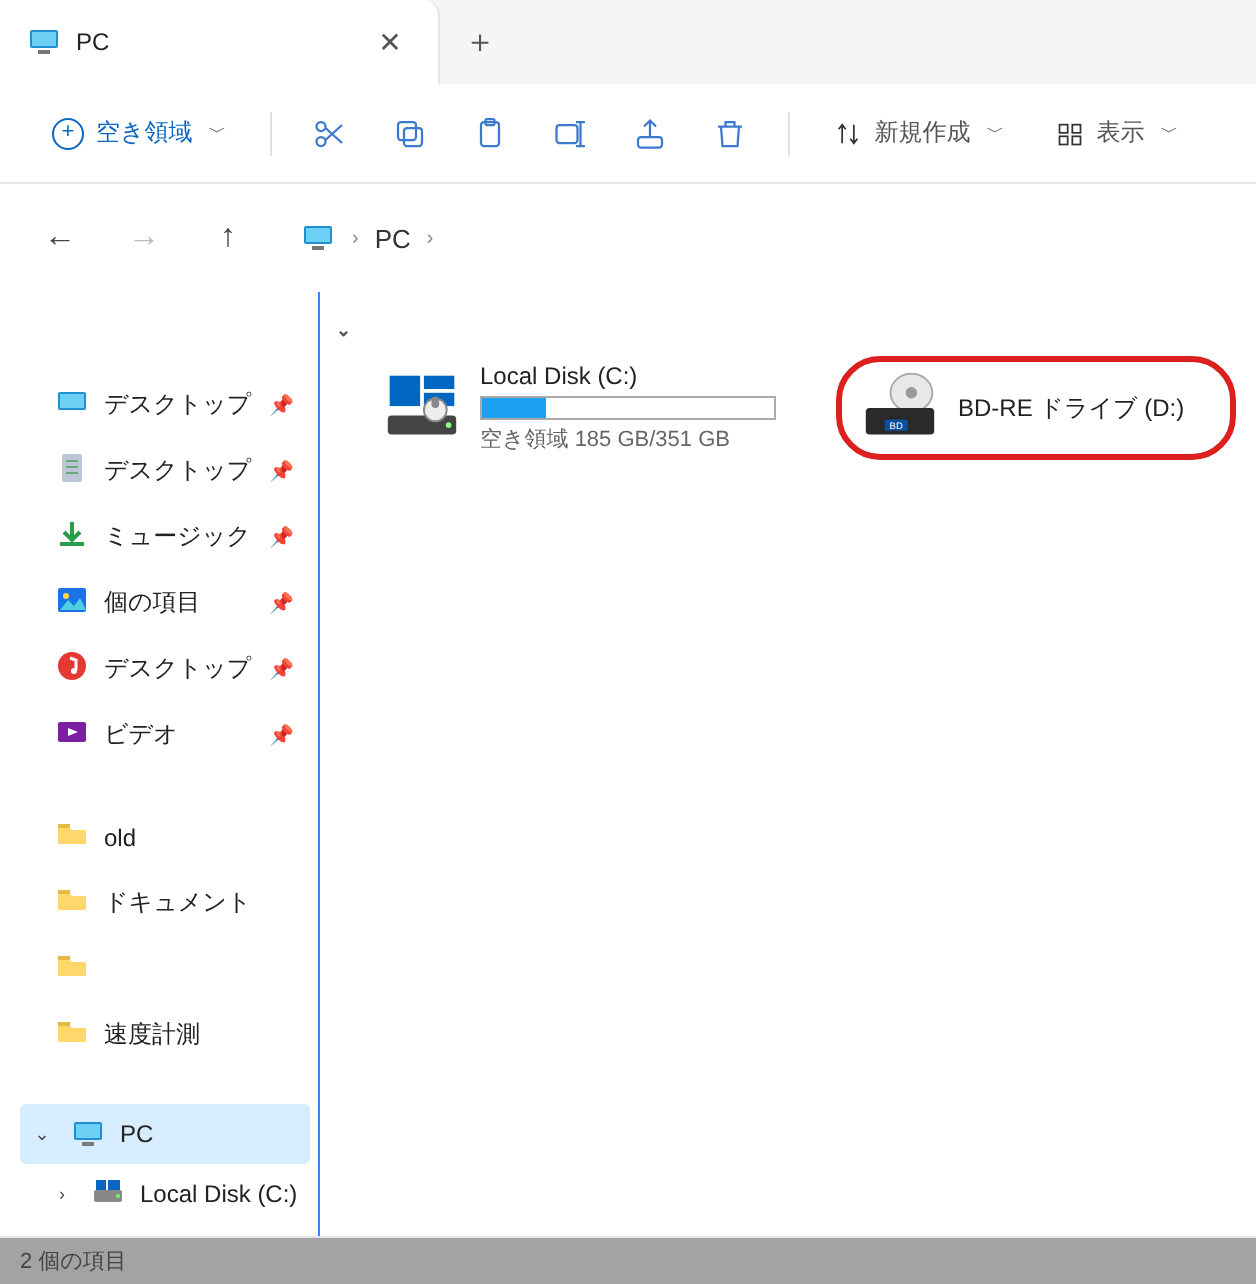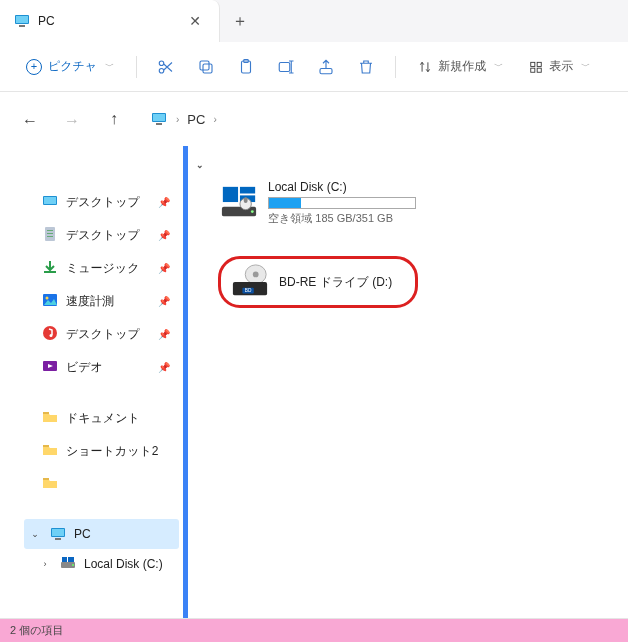--- a/index.html
+++ b/index.html
@@ -27,21 +27,21 @@
 .nav-bar { height: 54px; background: #fff; display: flex; align-items: center; padding: 0 14px; gap: 10px; }
 .nav-btn { width: 32px; height: 32px; display: flex; align-items: center; justify-content: center; font-size: 16px; color: #444; border-radius: 4px; }
 .nav-btn.disabled { color: #bbb; }
 .addr { display: flex; align-items: center; gap: 8px; margin-left: 10px; }
 .addr .pc-small { width: 18px; height: 16px; }
 .addr span { font-size: 13px; color: #333; }
 .addr .sep-chevron { color: #888; font-size: 10px; }
 
 
 .main { flex: 1; display: flex; background: #fff; min-height: 0; }
-.sidebar { width: 188px; border-right: 5px solid #3b82f6; padding: 40px 4px 0 24px; font-size: 12px; overflow: hidden; }
+.sidebar { width: 160px; border-right: 1px solid #3b82f6; padding: 40px 4px 0 10px; font-size: 12px; overflow: hidden; }
 .side-item { display: flex; align-items: center; gap: 8px; padding: 7px 4px 7px 18px; border-radius: 3px; position: relative; }
 .side-item .pin { margin-left: auto; font-size: 10px; color: #888; margin-right: 4px; }
 .side-item.pc-row { background: #d6ecff; padding-left: 4px; }
 .side-item.pc-row .exp { width: 14px; text-align: center; font-size: 9px; color: #444; }
 .side-item.sub { padding-left: 28px; }
 .side-item.sub .exp { width: 14px; text-align: center; font-size: 9px; color: #444; margin-left: -14px; }
 .side-gap { height: 18px; }
 .side-icon { width: 16px; height: 16px; flex-shrink: 0; }
 .side-label { flex: 1; color: #222; white-space: nowrap; overflow: hidden; text-overflow: ellipsis; }
 
@@ -56,21 +56,21 @@
 .drive-info { flex: 1; min-width: 0; }
 .drive-name { font-size: 12px; color: #222; white-space: nowrap; overflow: hidden; text-overflow: ellipsis; }
 .cap-bar { height: 12px; border: 1px solid #aaa; margin: 3px 0 2px 0; position: relative; background: #fff; }
 .cap-fill { height: 100%; background: #1da1f2; }
 .cap-text { font-size: 11px; color: #666; }
 
 .highlight { border: 3px solid #dc2020; border-radius: 22px; padding: 4px 10px; }
 .highlight .drive-name { font-size: 12px; }
 
 
-.status-bar { height: 24px; background: #f9a8d4; border-top: 1px solid #e5e5e5; font-size: 11px; color: #444; display: flex; align-items: center; padding: 0 10px; }
+.status-bar { height: 24px; background: #a3a3a3; border-top: 1px solid #e5e5e5; font-size: 11px; color: #444; display: flex; align-items: center; padding: 0 10px; }
 
 
 .pc-icon, .pc-small { display: block; }
 </style>
 </head>
 <body>
 
 <div class="title-bar">
   <div class="tab">
     <svg class="pc-icon" viewBox="0 0 16 16">
@@ -80,21 +80,21 @@
       </svg>
     <span class="title">PC</span>
     <div class="close">✕</div>
   </div>
   <div class="new-tab">＋</div>
 </div>
 
 <div class="toolbar">
   <div class="btn new-btn">
     <span class="plus-circle">+</span>
-    <span>ピクチャ</span>
+    <span>空き領域</span>
     <span class="chev">﹀</span>
   </div>
   <div class="sep"></div>
   <div class="btn icon-only">
     <svg class="tool-icon" viewBox="0 0 24 24">
         <circle cx="6" cy="7" r="3"></circle>
         <circle cx="6" cy="17" r="3"></circle>
         <path d="M9 8 L20 18 M9 16 L20 6"></path>
       </svg>
   </div>
@@ -192,21 +192,21 @@
             </svg></span>
           <span class="side-label">ミュージック</span>
           <span class="pin">📌</span>
         </div>
         <div class="side-item">
           <span><svg class="side-icon" viewBox="0 0 16 16">
               <rect x="1" y="2" width="14" height="12" rx="1" fill="#1a73e8"></rect>
               <circle cx="5" cy="6" r="1.5" fill="#ffd54f"></circle>
               <path d="M2 13 L6 8 L9 11 L12 7 L15 13 Z" fill="#4dd0e1"></path>
             </svg></span>
-          <span class="side-label">速度計測</span>
+          <span class="side-label">個の項目</span>
           <span class="pin">📌</span>
         </div>
         <div class="side-item">
           <span><svg class="side-icon" viewBox="0 0 16 16">
               <circle cx="8" cy="8" r="7" fill="#e53935"></circle>
               <path d="M7 4 L10 5 L10 10" stroke="#fff" stroke-width="1.5" fill="none"></path>
               <circle cx="9" cy="10.5" r="1.5" fill="#fff"></circle>
             </svg></span>
           <span class="side-label">デスクトップ</span>
           <span class="pin">📌</span>
@@ -218,34 +218,41 @@
             </svg></span>
           <span class="side-label">ビデオ</span>
           <span class="pin">📌</span>
         </div>
         <div class="side-gap"></div>
         <div class="side-item">
           <span><svg class="side-icon" viewBox="0 0 16 16">
               <path d="M1 4 L6 4 L8 6 L15 6 L15 13 L1 13 Z" fill="#ffd76a"></path>
               <rect x="1" y="3" width="6" height="2" fill="#e6b84a"></rect>
             </svg></span>
-          <span class="side-label">ドキュメント</span>
+          <span class="side-label">old</span>
         </div>
         <div class="side-item">
           <span><svg class="side-icon" viewBox="0 0 16 16">
               <path d="M1 4 L6 4 L8 6 L15 6 L15 13 L1 13 Z" fill="#ffd76a"></path>
               <rect x="1" y="3" width="6" height="2" fill="#e6b84a"></rect>
             </svg></span>
-          <span class="side-label">ショートカット2</span>
+          <span class="side-label">ドキュメント</span>
         </div>
         <div class="side-item">
           <span><svg class="side-icon" viewBox="0 0 16 16">
               <path d="M1 4 L6 4 L8 6 L15 6 L15 13 L1 13 Z" fill="#ffd76a"></path>
               <rect x="1" y="3" width="6" height="2" fill="#e6b84a"></rect>
             </svg></span>
+        </div>
+        <div class="side-item">
+          <span><svg class="side-icon" viewBox="0 0 16 16">
+              <path d="M1 4 L6 4 L8 6 L15 6 L15 13 L1 13 Z" fill="#ffd76a"></path>
+              <rect x="1" y="3" width="6" height="2" fill="#e6b84a"></rect>
+            </svg></span>
+          <span class="side-label">速度計測</span>
         </div>
       </div>
     <div class="side-gap"></div>
     <div class="side-item pc-row">
       <span class="exp">⌄</span>
       <svg class="side-icon" viewBox="0 0 16 16">
           <rect x="1" y="2" width="14" height="9" rx="1" fill="#1e90d2"></rect>
           <rect x="2" y="3" width="12" height="7" fill="#6fd0f6"></rect>
           <rect x="5" y="12" width="6" height="2" fill="#777"></rect>
         </svg>

